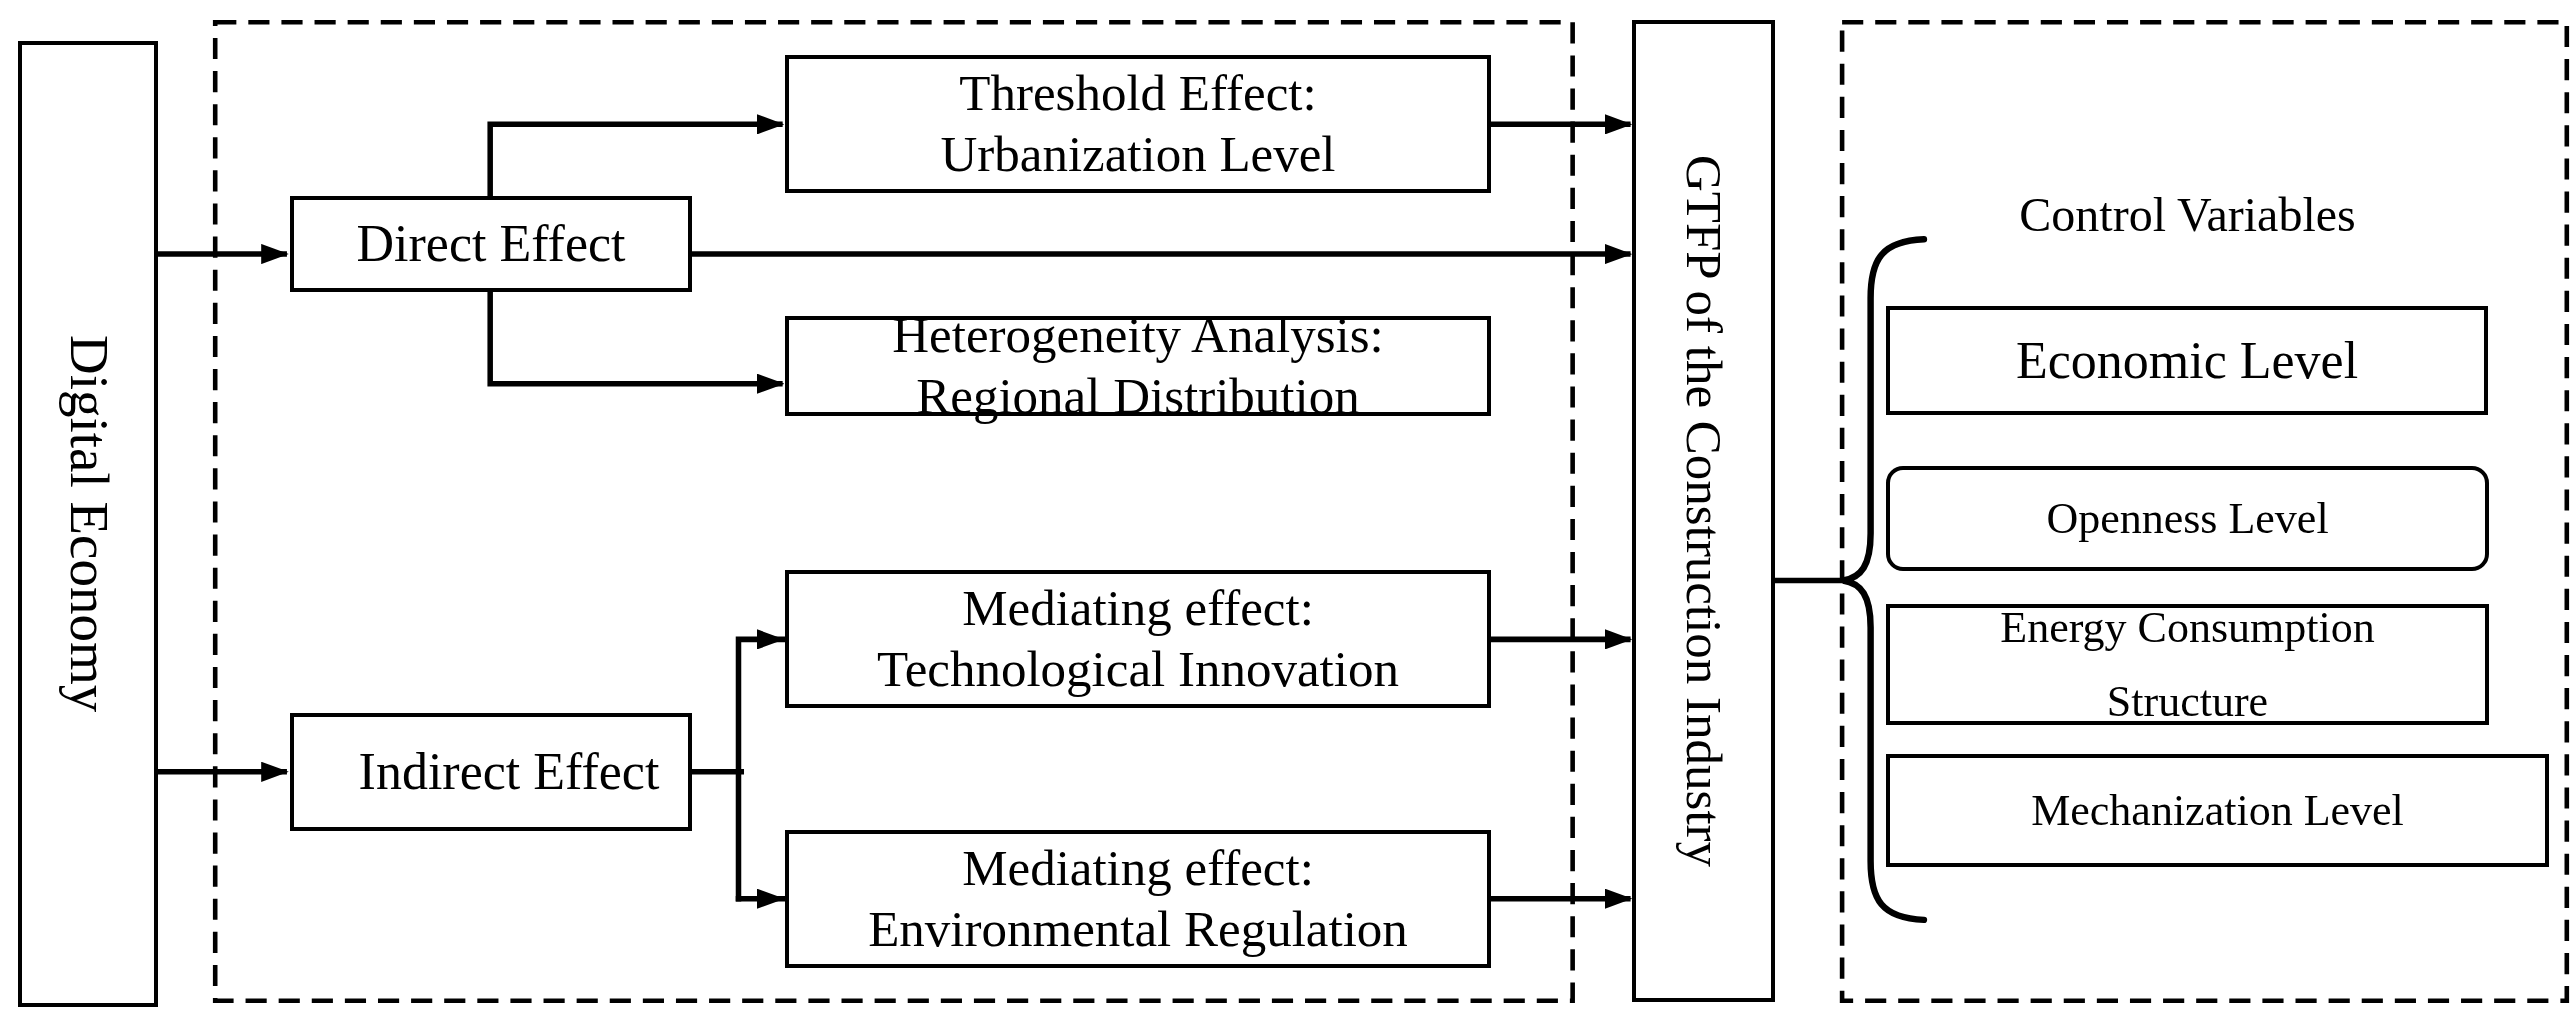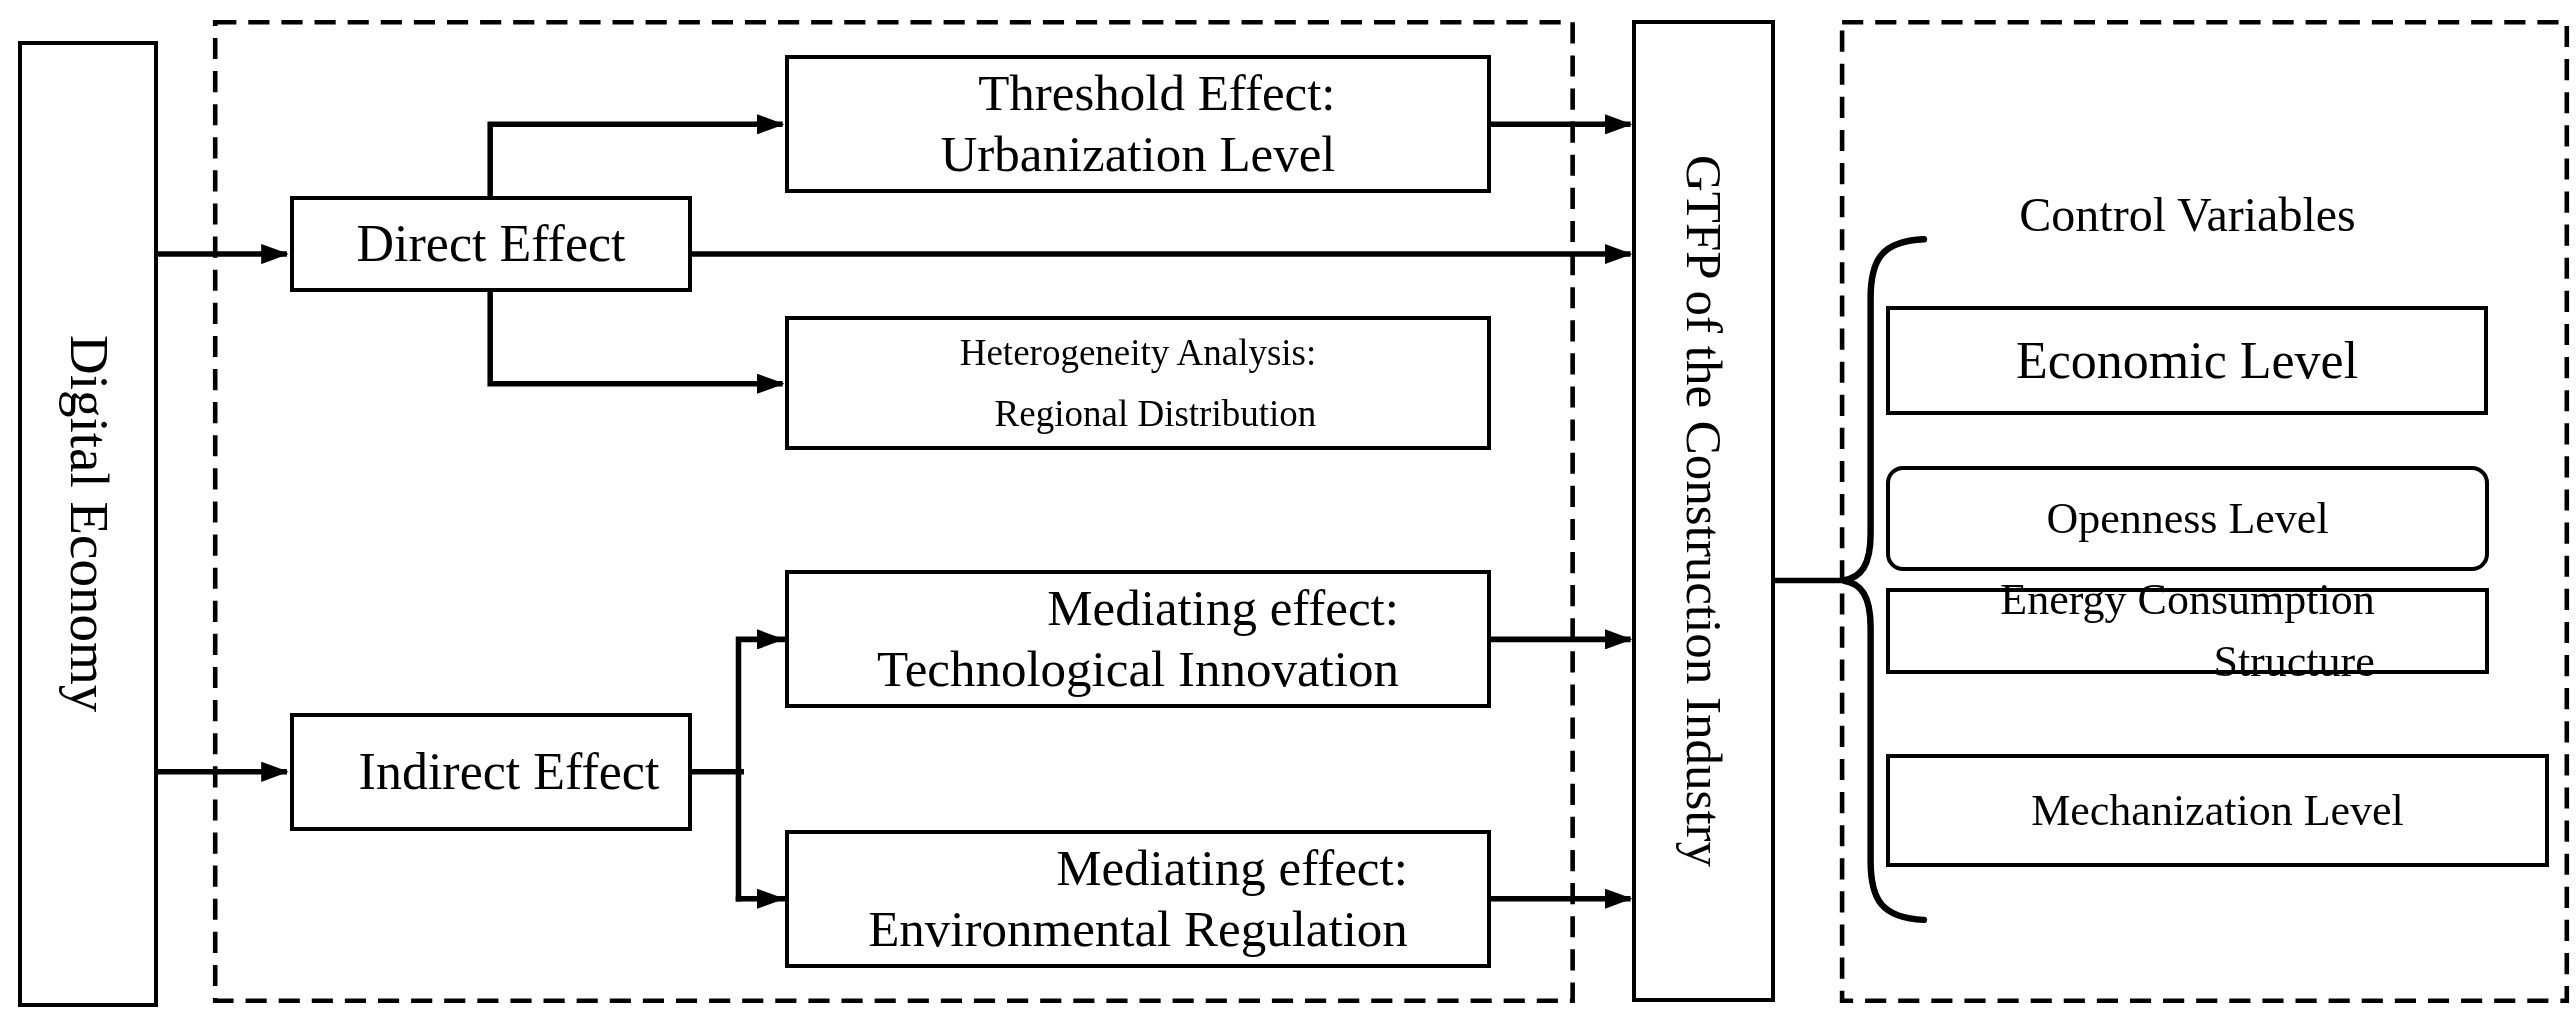--- a/index.html
+++ b/index.html
@@ -18,48 +18,48 @@
     width: 2576px; height: 1024px;
   }
   .box {
     position: absolute;
     box-sizing: border-box;
     border: 4.6px solid #000000;
     background: #ffffff;
     display: flex;
     align-items: center;
     justify-content: center;
-    text-align: right;
+    text-align: center;
     white-space: pre-line;
     line-height: 1.18;
   }
   .plain {
     position: absolute;
     display: flex;
     align-items: center;
     justify-content: center;
     text-align: center;
   }
   .vtext {
     writing-mode: vertical-rl;
     text-orientation: mixed;
   }
   
   .de        { left: 18.4px;   top: 41px;  width: 140px; height: 966px; font-size: 55px; }
   .direct    { left: 290px;  top: 196px; width: 402px; height: 96px;  font-size: 52px; }
   .indirect  { left: 290px;  top: 713px; width: 402px; height: 118px;  font-size: 52px; padding-left: 36px; }
   .threshold { left: 785px;  top: 55px;  width: 706px; height: 138px;  font-size: 51px; line-height: 61px; }
-  .hetero    { left: 785px;  top: 316px; width: 706px; height: 134px;  font-size: 37px; line-height: 61px; }
+  .hetero    { left: 785px;  top: 316px; width: 706px; height: 100px;  font-size: 51px; line-height: 61px; }
   .tech      { left: 785px;  top: 570px; width: 706px; height: 138px;  font-size: 51px; line-height: 61px; }
   .env       { left: 785px;  top: 830px; width: 706px; height: 138px;  font-size: 51px; line-height: 61px; }
   .gtfp      { left: 1632px; top: 20px;  width: 143px; height: 982px; font-size: 51px; }
   .cvtitle   { left: 1886px; top: 182px; width: 603px; height: 64px;   font-size: 48px; }
   .econ      { left: 1886px; top: 306px; width: 602px; height: 109px;  font-size: 52px; }
   .open      { left: 1886px; top: 466px; width: 603px; height: 105px;  font-size: 44px; border-radius: 17px; }
-  .energy    { left: 1886px; top: 588px; width: 603px; height: 86px;  font-size: 44px; line-height: 62px; }
+  .energy    { left: 1886px; top: 604px; width: 603px; height: 121px;  font-size: 44px; line-height: 74px; }
   .mech      { left: 1886px; top: 754px; width: 663px; height: 113px;  font-size: 44px; }
 
   .stroke  { stroke: #000000; stroke-width: 6; fill: none; }
   .dashrect{ stroke: #000000; stroke-width: 5; fill: none; stroke-dasharray: 23 13; }
   .corner  { stroke-linecap: square; }
   .brace   { stroke: #000000; stroke-width: 7; fill: none; stroke-linecap: round; }
 </style>
 </head>
 <body>
 

